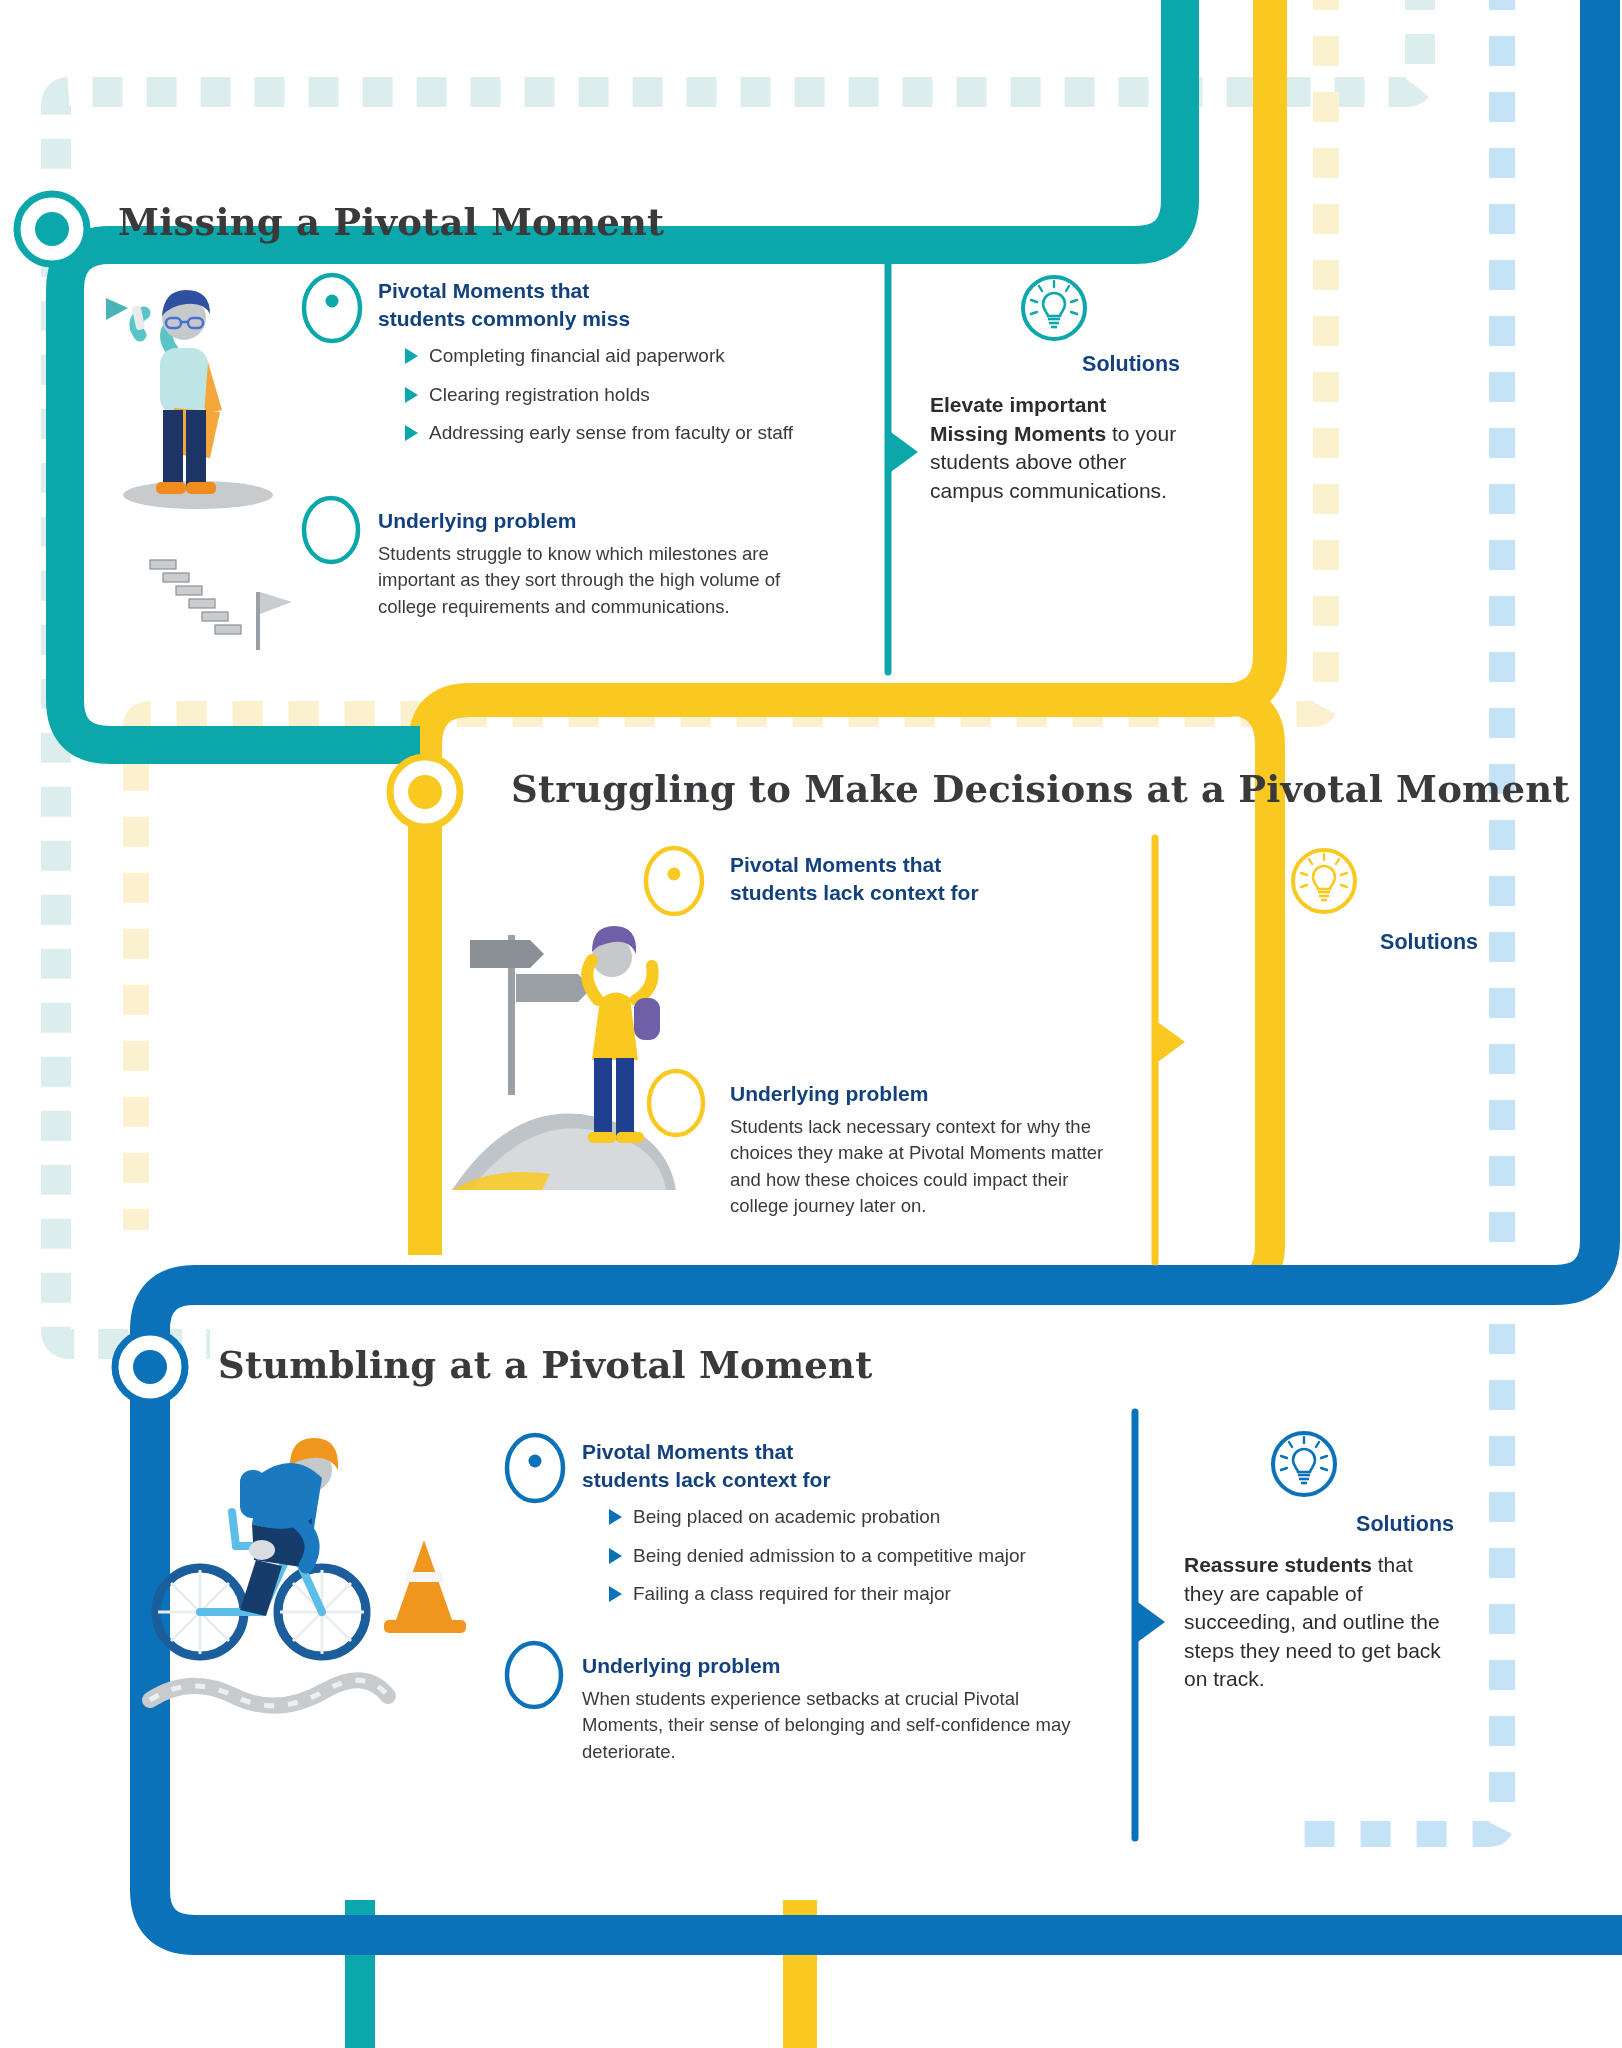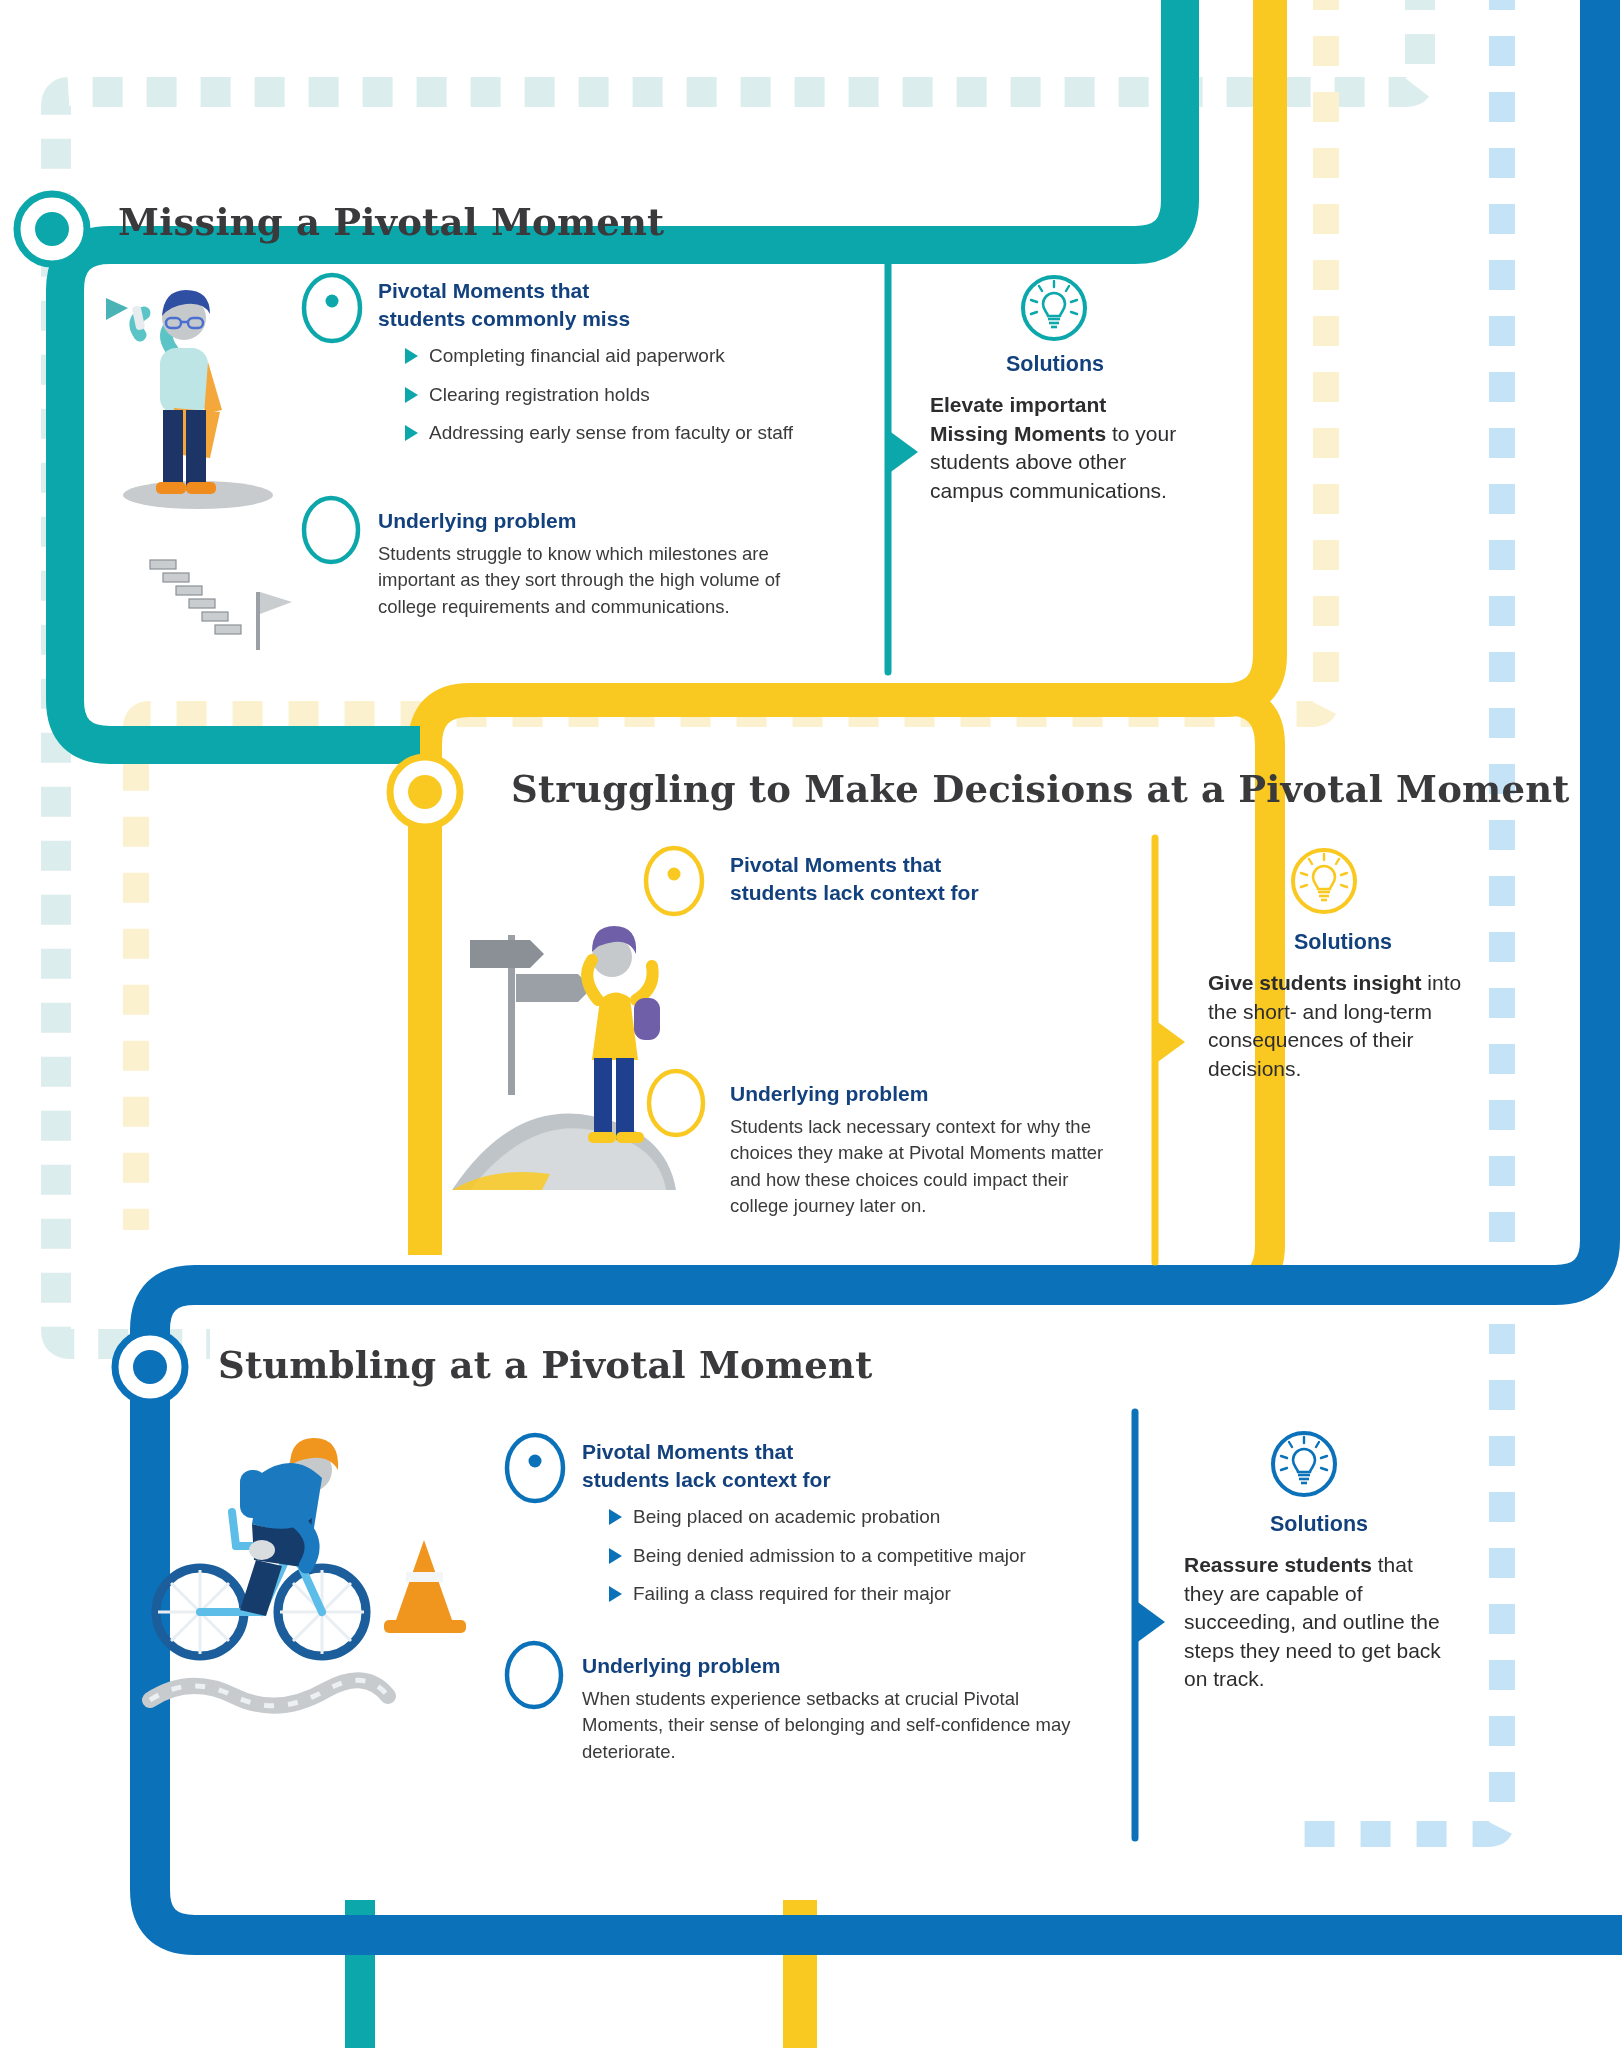--- a/index.html
+++ b/index.html
@@ -36,21 +36,21 @@
   .pm-head, .up-head {
     font-weight: 700;
     font-size: 21px;
     line-height: 1.33;
     color: #12417e;
   }
   .sol-head {
     font-weight: 700;
     font-size: 21.5px;
     color: #12417e;
-    text-align: center;
+    text-align: right;
   }
   .bullets { margin-top: 12px; }
   .bullet {
     display: flex;
     align-items: flex-start;
     gap: 11px;
     margin-bottom: 16px;
     font-size: 19px;
     color: #3a3a3c;
     line-height: 1.2;
@@ -326,23 +326,20 @@
         <line x1="51" y1="14" x2="48" y2="19"></line>
         <line x1="13" y1="28" x2="19" y2="30"></line>
         <line x1="59" y1="28" x2="53" y2="30"></line>
         <line x1="13" y1="42" x2="19" y2="40"></line>
         <line x1="59" y1="42" x2="53" y2="40"></line>
       </g>
     </svg>
 
     <div class="blk" style="left:1208px; top:930px; width:270px;">
       <div class="sol-head">Solutions</div>
-      <div class="sol-body" style="margin-top:14px;">
-        <b>Give students insight</b><span> into the short- and long-term consequences of their decisions.</span>
-      </div>
     </div>
 
     <div class="sec-title" style="left:218px; top:1343px;">Stumbling at a Pivotal Moment</div>
 
     <svg class="illus" style="left:503px; top:1432px;" width="64" height="72">
       <ellipse cx="32" cy="36" rx="28" ry="33" fill="none" stroke="#0B72BA" stroke-width="4.5"></ellipse>
       <path d="M32 16 a13 13 0 0 1 13 13 c0 10 -13 26 -13 26 s-13 -16 -13 -26 a13 13 0 0 1 13 -13 z" fill="#FFFFFF"></path>
       <circle cx="32" cy="29" r="6.5" fill="#0B72BA"></circle>
     </svg>
 

